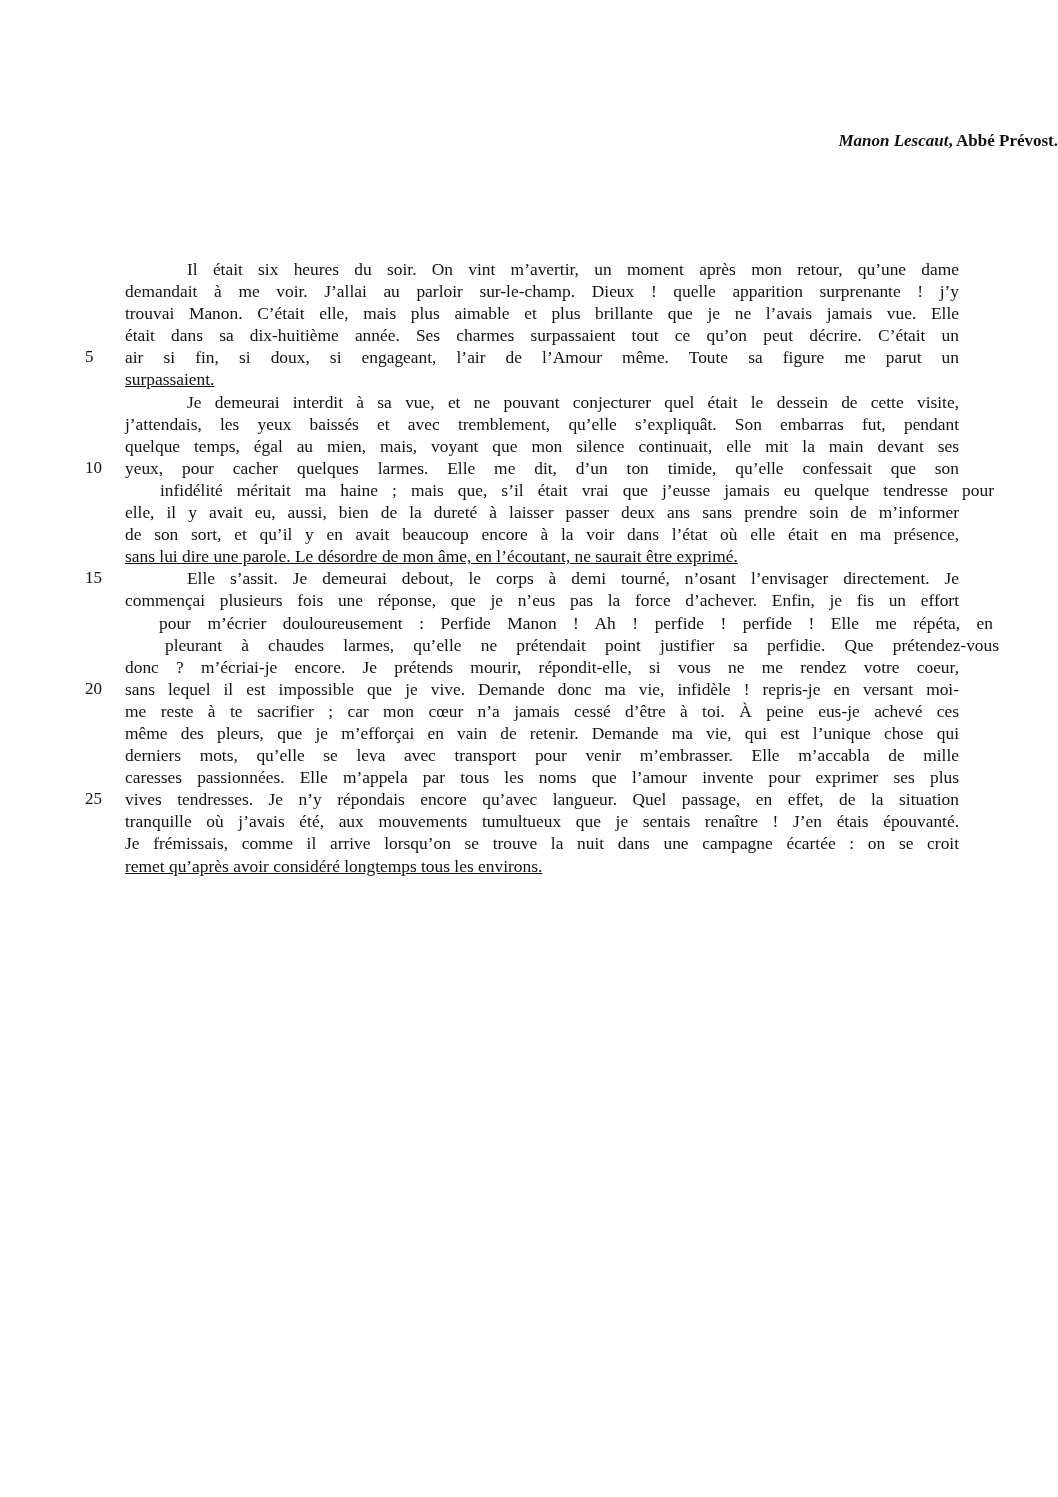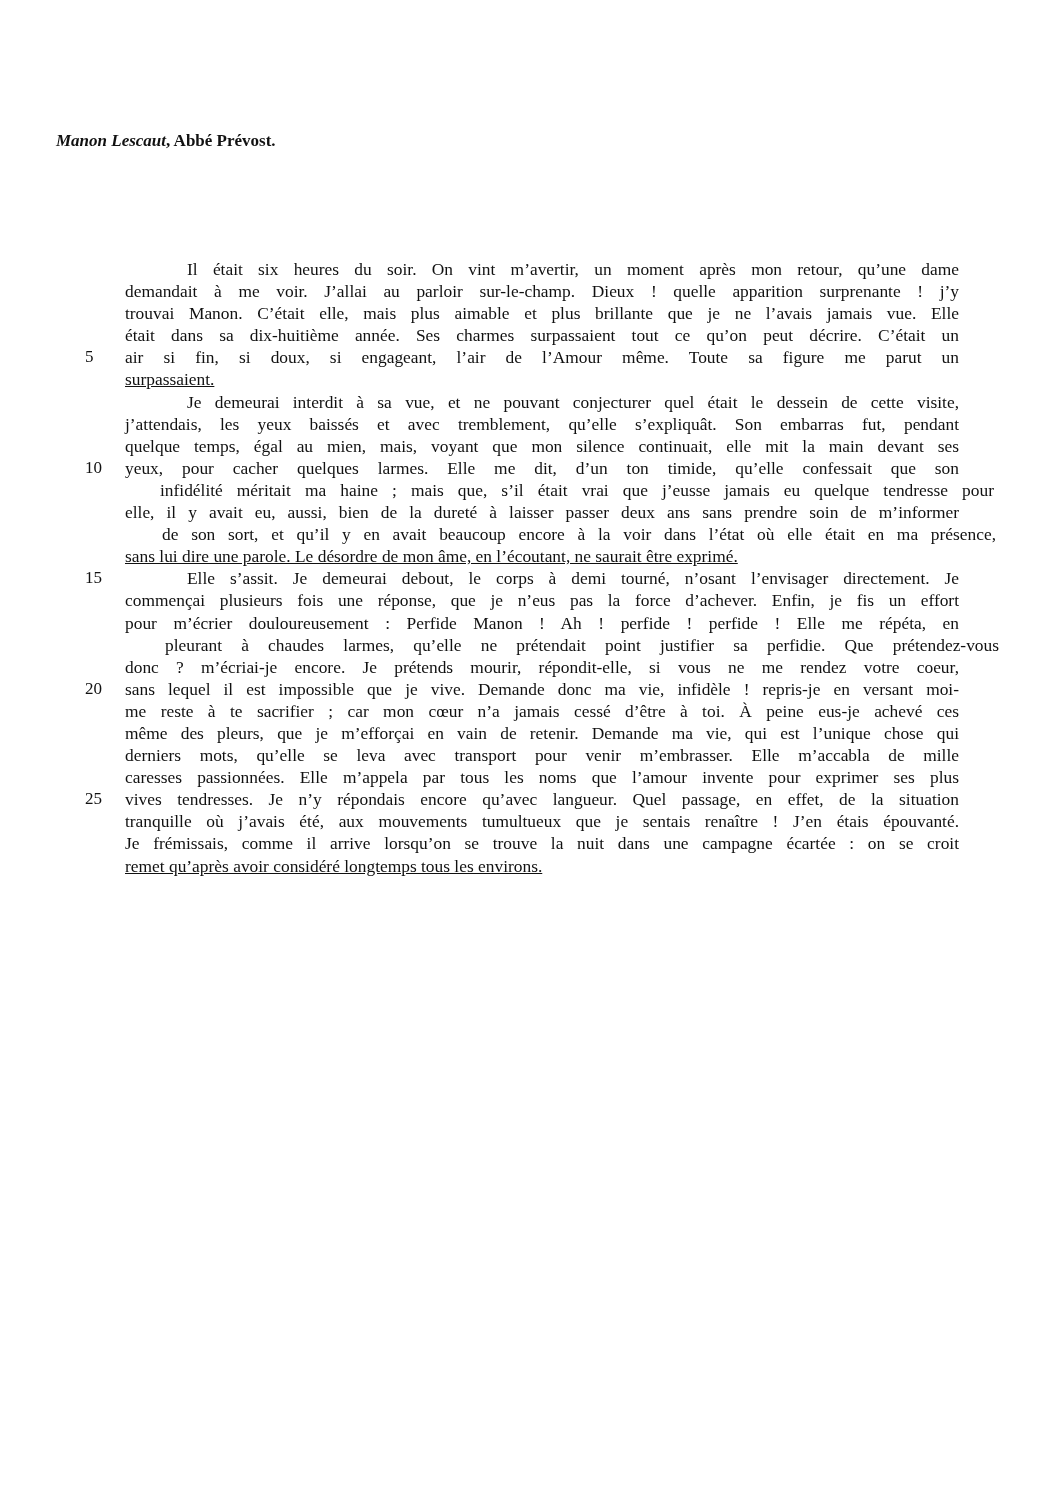--- a/index.html
+++ b/index.html
@@ -20,21 +20,21 @@
       left: 0; top: 0;
       width: 1058px;
       height: 1497px;
       background: #ffffff;
     }
     .title {
       position: absolute;
       top: 131px;
       left: 0;
       width: 1058px;
-      text-align: left;
+      text-align: right;
       font-size: 17px;
       font-weight: bold;
       padding-left: 56px;
       box-sizing: border-box;
     }
     .title .work {
       font-style: italic;
     }
     .text-block {
       position: absolute;
@@ -81,25 +81,25 @@
       <div class="line"><span style="display: inline-block; white-space: nowrap; word-spacing: 10.3203px;">trouvai Manon. C’était elle, mais plus aimable et plus brillante que je ne l’avais jamais vue. Elle</span></div>
       <div class="line"><span style="display: inline-block; white-space: nowrap; word-spacing: 11.8315px;">était dans sa dix-huitième année. Ses charmes surpassaient tout ce qu’on peut décrire. C’était un</span></div>
       <div class="line"><span class="line-number">5</span><span style="display: inline-block; white-space: nowrap; word-spacing: 15.7588px;">air si fin, si doux, si engageant, l’air de l’Amour même. Toute sa figure me parut un</span></div>
       <div class="line last"><span>surpassaient.</span></div>
       <div class="line indent"><span style="display: inline-block; white-space: nowrap; word-spacing: 8.95508px;">Je demeurai interdit à sa vue, et ne pouvant conjecturer quel était le dessein de cette visite,</span></div>
       <div class="line"><span style="display: inline-block; white-space: nowrap; word-spacing: 13.8828px;">j’attendais, les yeux baissés et avec tremblement, qu’elle s’expliquât. Son embarras fut, pendant</span></div>
       <div class="line"><span style="display: inline-block; white-space: nowrap; word-spacing: 9.56543px;">quelque temps, égal au mien, mais, voyant que mon silence continuait, elle mit la main devant ses</span></div>
       <div class="line"><span class="line-number">10</span><span style="display: inline-block; white-space: nowrap; word-spacing: 14.5201px;">yeux, pour cacher quelques larmes. Elle me dit, d’un ton timide, qu’elle confessait que son</span></div>
       <div class="line"><span style="display: inline-block; white-space: nowrap; word-spacing: 9.71875px; margin-left: 35px;">infidélité méritait ma haine ; mais que, s’il était vrai que j’eusse jamais eu quelque tendresse pour</span></div>
       <div class="line"><span style="display: inline-block; white-space: nowrap; word-spacing: 7.70148px;">elle, il y avait eu, aussi, bien de la dureté à laisser passer deux ans sans prendre soin de m’informer</span></div>
-      <div class="line"><span style="display: inline-block; white-space: nowrap; word-spacing: 8.38125px; margin-left: 37px;">de son sort, et qu’il y en avait beaucoup encore à la voir dans l’état où elle était en ma présence,</span></div>
+      <div class="line"><span style="display: inline-block; white-space: nowrap; word-spacing: 8.38125px;">de son sort, et qu’il y en avait beaucoup encore à la voir dans l’état où elle était en ma présence,</span></div>
       <div class="line last"><span>sans lui dire une parole. Le désordre de mon âme, en l’écoutant, ne saurait être exprimé.</span></div>
       <div class="line indent"><span class="line-number">15</span><span style="display: inline-block; white-space: nowrap; word-spacing: 10.6106px;">Elle s’assit. Je demeurai debout, le corps à demi tourné, n’osant l’envisager directement. Je</span></div>
       <div class="line"><span style="display: inline-block; white-space: nowrap; word-spacing: 10.2832px;">commençai plusieurs fois une réponse, que je n’eus pas la force d’achever. Enfin, je fis un effort</span></div>
-      <div class="line"><span style="display: inline-block; white-space: nowrap; word-spacing: 12.1963px;">pour m’écrier douloureusement : Perfide Manon ! Ah ! perfide ! perfide ! Elle me répéta, en</span></div>
+      <div class="line"><span style="display: inline-block; white-space: nowrap; word-spacing: 12.1963px; margin-left: 34px;">pour m’écrier douloureusement : Perfide Manon ! Ah ! perfide ! perfide ! Elle me répéta, en</span></div>
       <div class="line"><span style="display: inline-block; white-space: nowrap; word-spacing: 14.8529px; margin-left: 40px;">pleurant à chaudes larmes, qu’elle ne prétendait point justifier sa perfidie. Que prétendez-vous</span></div>
       <div class="line"><span style="display: inline-block; white-space: nowrap; word-spacing: 12.9007px;">donc ? m’écriai-je encore. Je prétends mourir, répondit-elle, si vous ne me rendez votre coeur,</span></div>
       <div class="line"><span class="line-number">20</span><span style="display: inline-block; white-space: nowrap; word-spacing: 8.69118px;">sans lequel il est impossible que je vive. Demande donc ma vie, infidèle ! repris-je en versant moi-</span></div>
       <div class="line"><span style="display: inline-block; white-space: nowrap; word-spacing: 10.0452px;">me reste à te sacrifier ; car mon cœur n’a jamais cessé d’être à toi. À peine eus-je achevé ces</span></div>
       <div class="line"><span style="display: inline-block; white-space: nowrap; word-spacing: 8.85386px;">même des pleurs, que je m’efforçai en vain de retenir. Demande ma vie, qui est l’unique chose qui</span></div>
       <div class="line"><span style="display: inline-block; white-space: nowrap; word-spacing: 14.268px;">derniers mots, qu’elle se leva avec transport pour venir m’embrasser. Elle m’accabla de mille</span></div>
       <div class="line"><span style="display: inline-block; white-space: nowrap; word-spacing: 10.8281px;">caresses passionnées. Elle m’appela par tous les noms que l’amour invente pour exprimer ses plus</span></div>
       <div class="line"><span class="line-number">25</span><span style="display: inline-block; white-space: nowrap; word-spacing: 11.1652px;">vives tendresses. Je n’y répondais encore qu’avec langueur. Quel passage, en effet, de la situation</span></div>
       <div class="line"><span style="display: inline-block; white-space: nowrap; word-spacing: 10.3136px;">tranquille où j’avais été, aux mouvements tumultueux que je sentais renaître ! J’en étais épouvanté.</span></div>
       <div class="line"><span style="display: inline-block; white-space: nowrap; word-spacing: 9.34651px;">Je frémissais, comme il arrive lorsqu’on se trouve la nuit dans une campagne écartée : on se croit</span></div>

